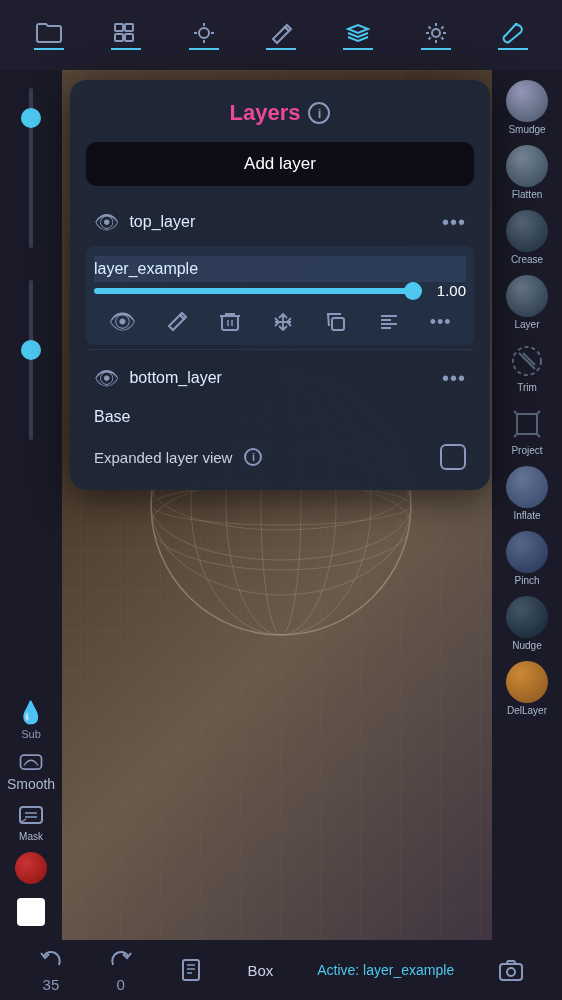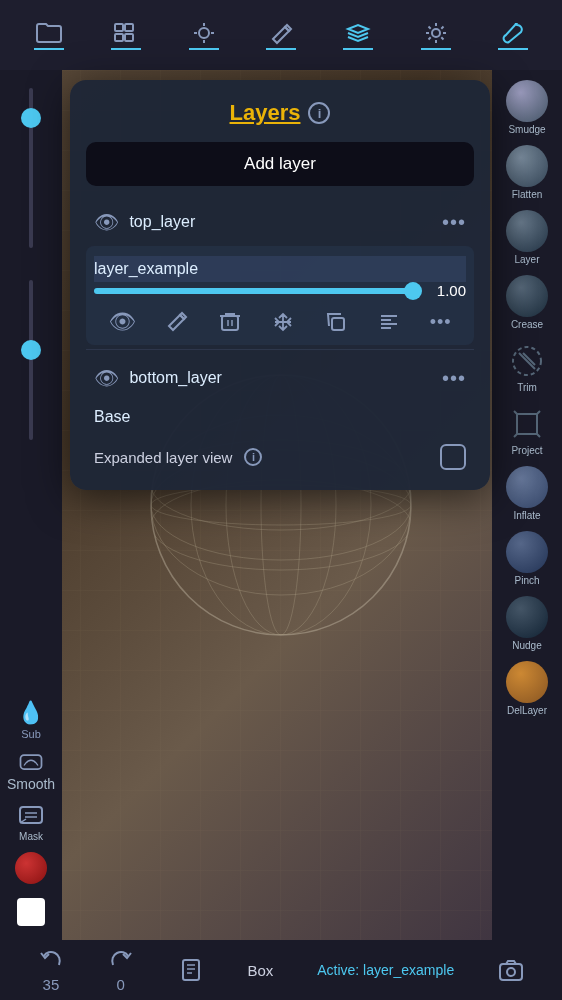--- a/index.html
+++ b/index.html
@@ -187,22 +187,21 @@
     .layers-header {
       display: flex;
       align-items: center;
       justify-content: center;
       gap: 8px;
       margin-bottom: 16px;
     }
     .layers-title {
       font-size: 22px;
       font-weight: 700;
-      color: #eab308;
-      text-decoration: underline;
+      color: #ec4899;
     }
     .info-icon {
       width: 22px;
       height: 22px;
       border-radius: 50%;
       border: 2px solid #8899bb;
       color: #8899bb;
       display: flex;
       align-items: center;
       justify-content: center;
@@ -479,27 +478,27 @@
     <div class="right-tool-ball ball-smudge"></div>
     <span class="right-tool-label">Smudge</span>
   </div>
 
   <div class="right-tool">
     <div class="right-tool-ball ball-flatten"></div>
     <span class="right-tool-label">Flatten</span>
   </div>
 
   <div class="right-tool">
+    <div class="right-tool-ball ball-crease"></div>
+    <span class="right-tool-label">Crease</span>
+  </div>
+
+  <div class="right-tool">
     <div class="right-tool-ball ball-layer"></div>
     <span class="right-tool-label">Layer</span>
-  </div>
-
-  <div class="right-tool">
-    <div class="right-tool-ball ball-crease"></div>
-    <span class="right-tool-label">Crease</span>
   </div>
 
   <div class="right-tool">
     <div style="width:42px;height:42px;display:flex;align-items:center;justify-content:center;">
       <svg width="36" height="36" viewBox="0 0 36 36">
         <circle cx="18" cy="18" r="14" fill="none" stroke="#556677" stroke-width="2" stroke-dasharray="4 3"></circle>
         <path d="M10 10 L26 26 M14 10 L26 22" stroke="#556677" stroke-width="2"></path>
       </svg>
     </div>
     <span class="right-tool-label">Trim</span>

